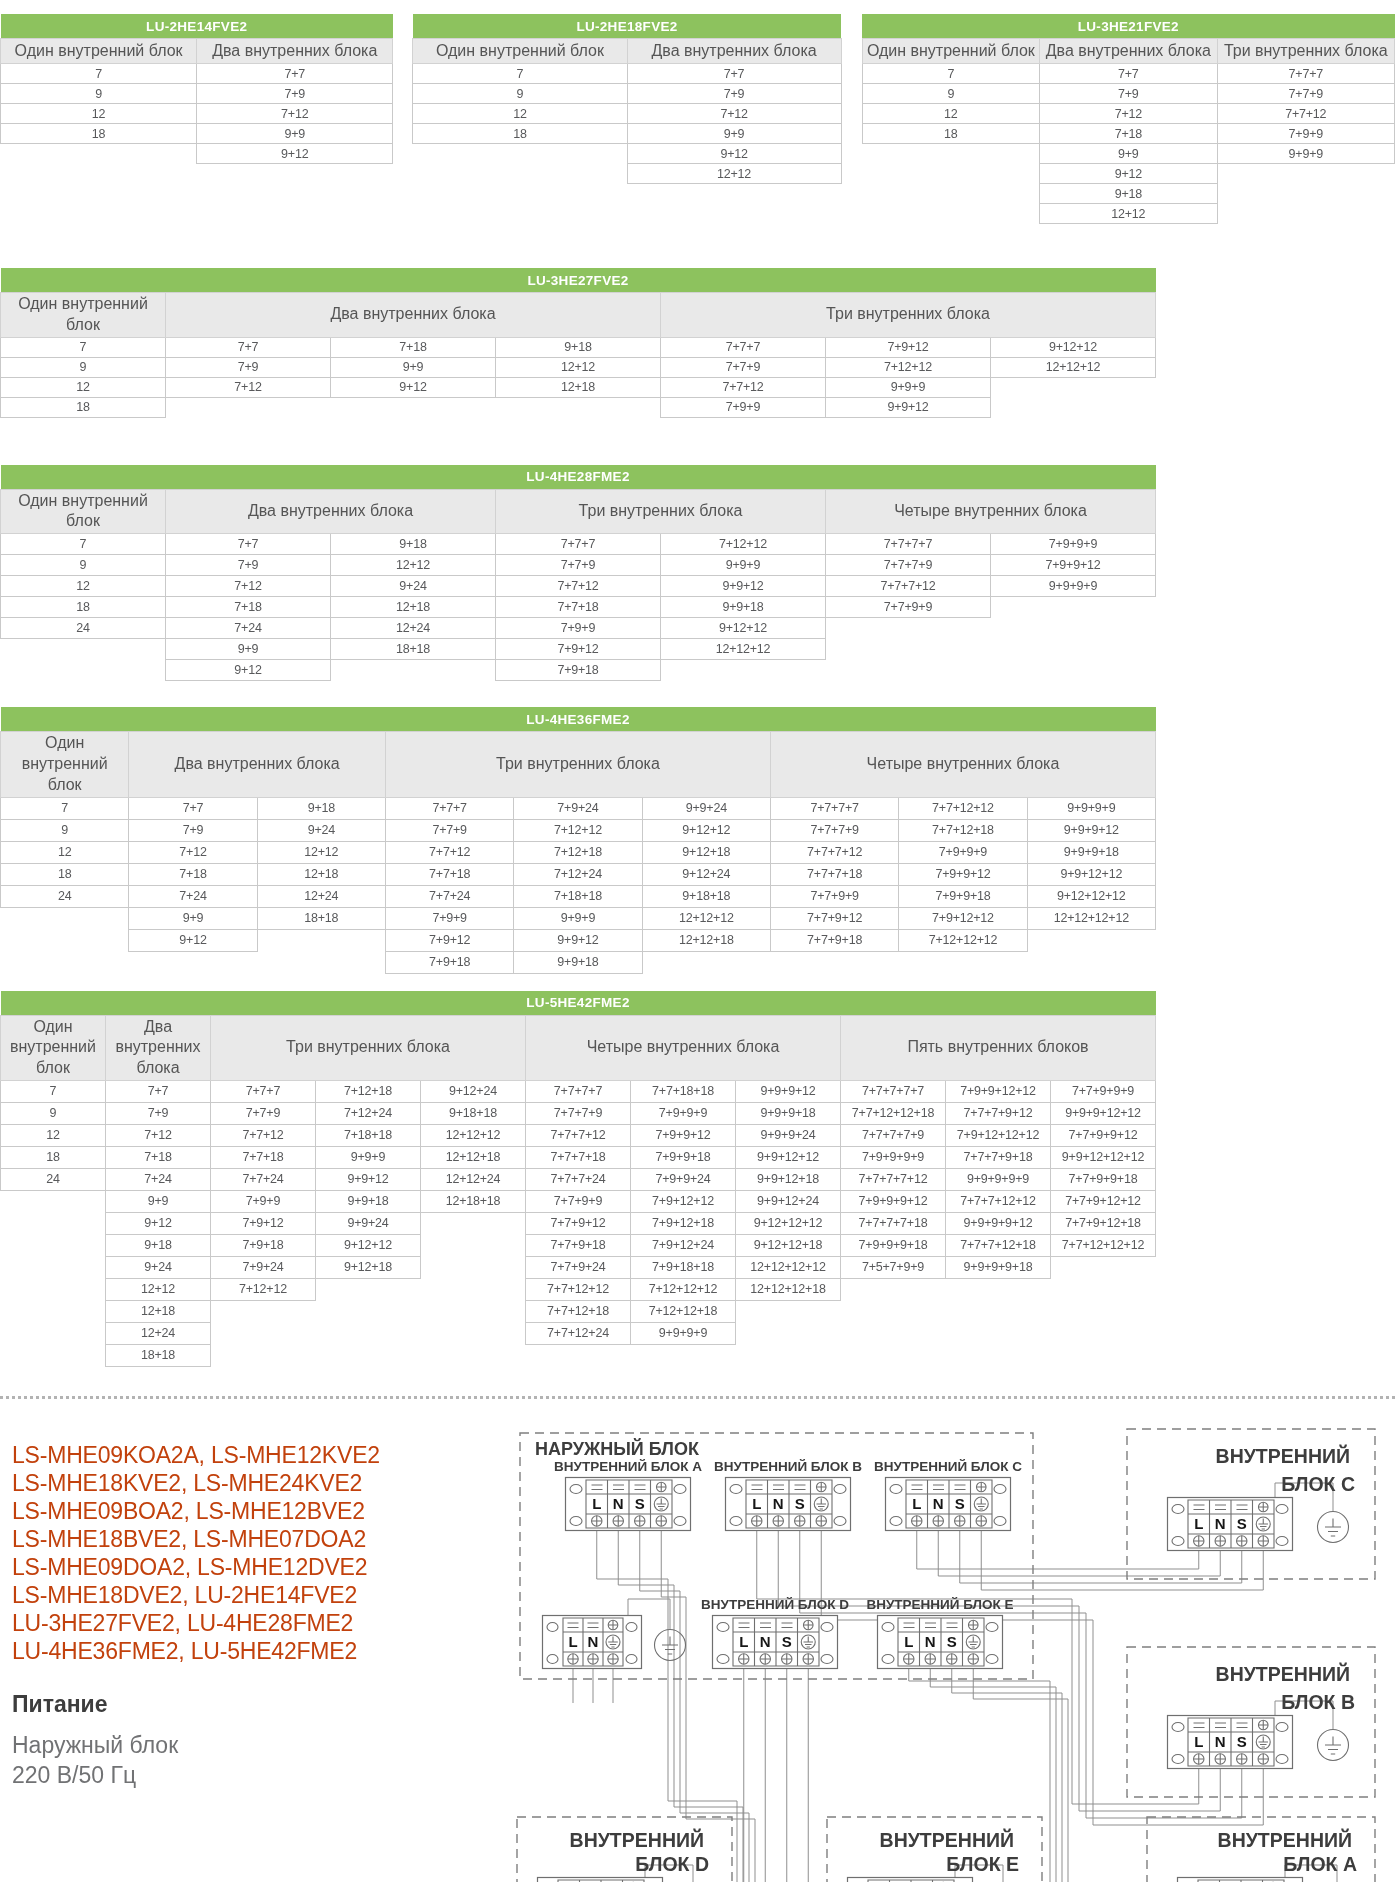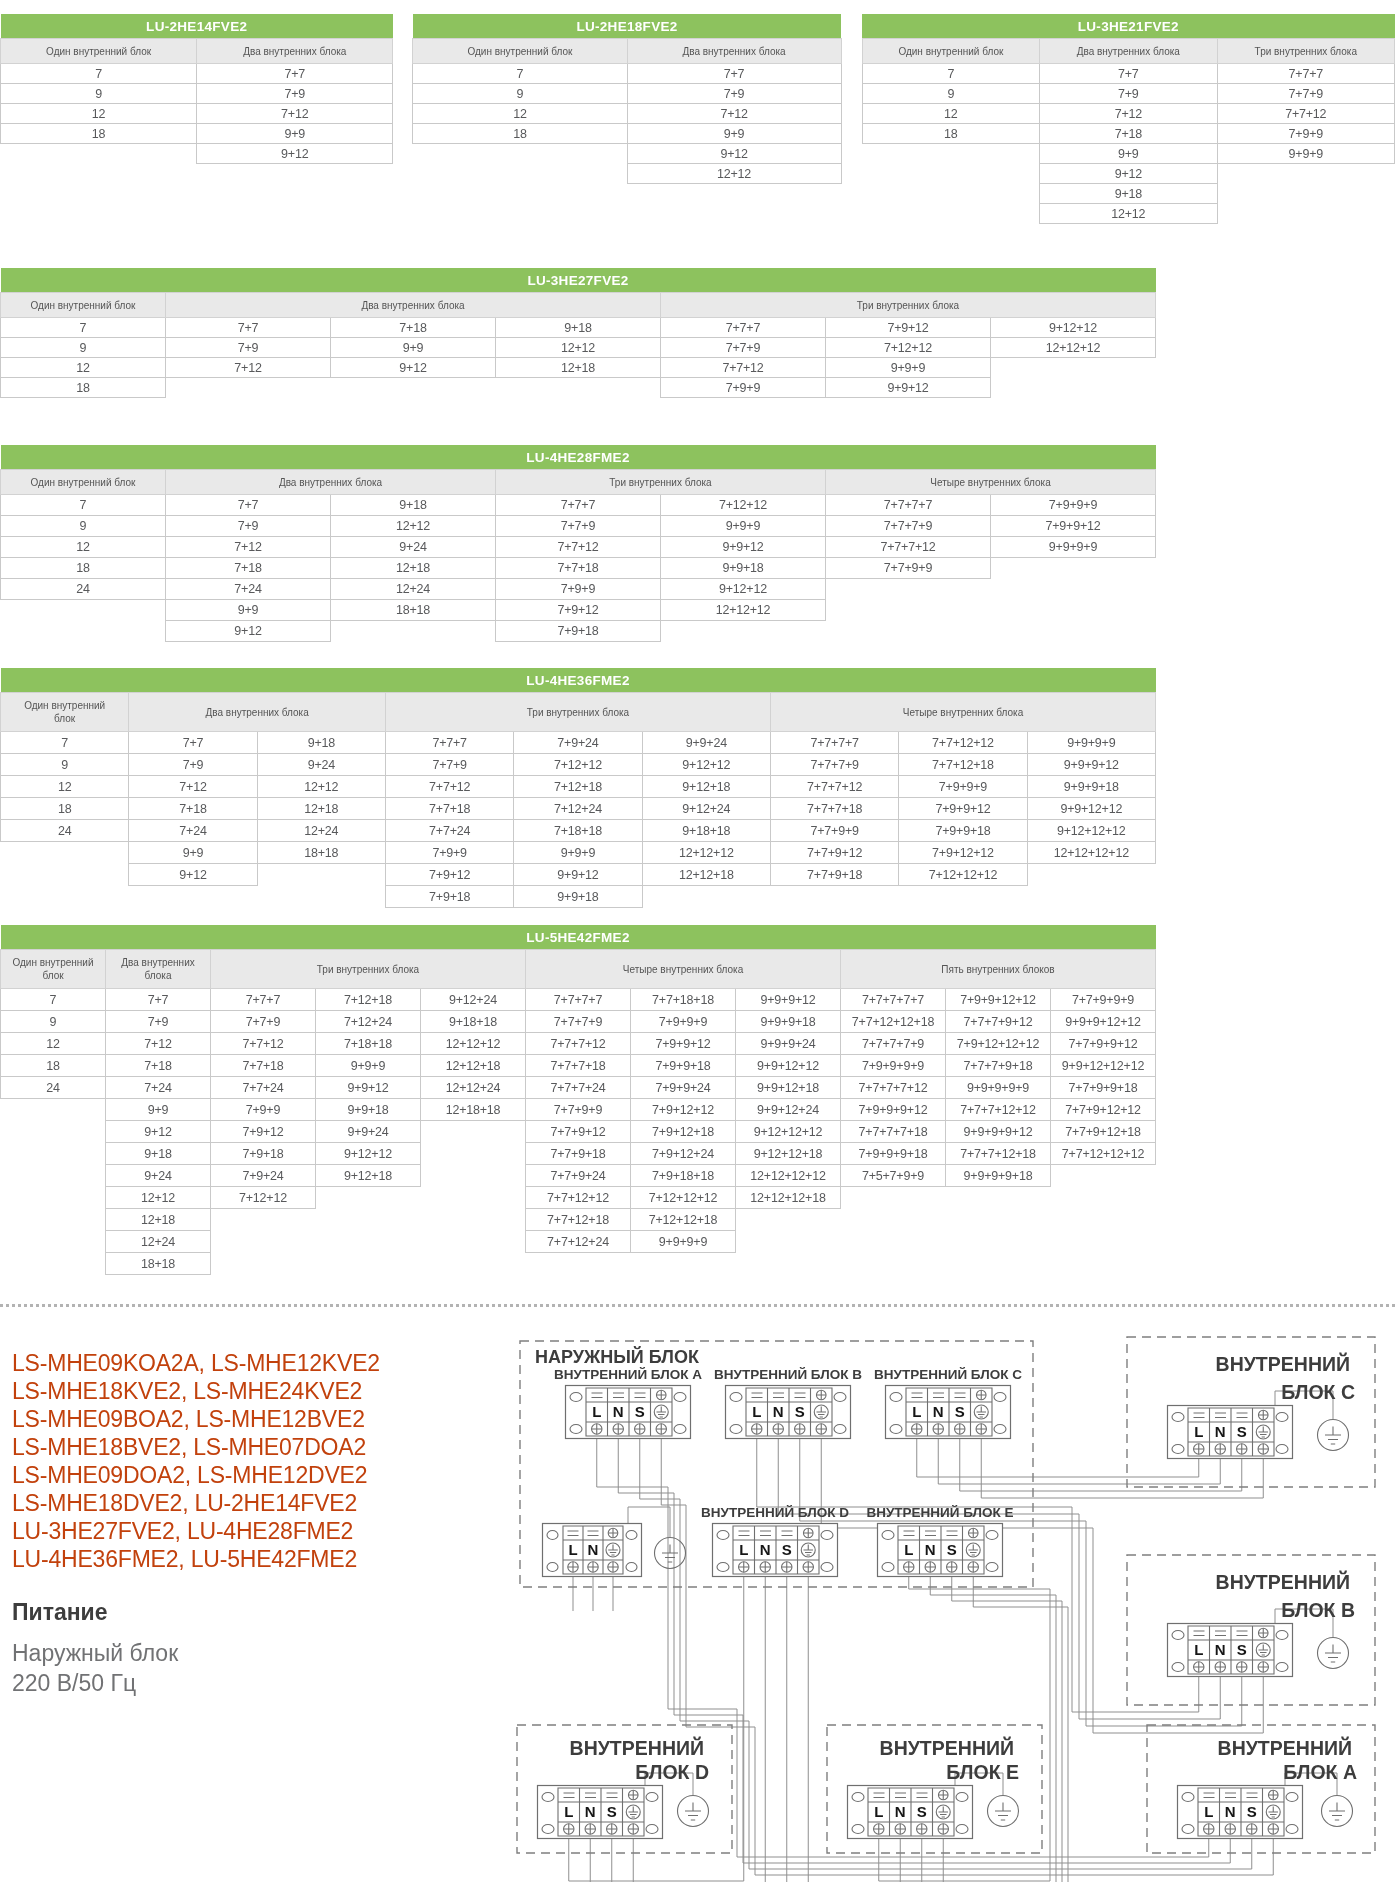--- a/index.html
+++ b/index.html
@@ -11,21 +11,21 @@
   .t2 { width:466px; margin-left:19px; }
   .t3 { width:579px; margin-left:20px; }
   .full { width:1156px; }
   .t4 { margin-top:44px; }
   .t5 { margin-top:47px; }
   .t6 { margin-top:26px; }
   .t7 { margin-top:17px; }
 
   th.ttl { background:var(--header-green,#8dc25e); color:#fff; font-size:13.5px; font-weight:700;
            height:22px; letter-spacing:.3px; }
-  th.grp { background:var(--subheader-bg,#e9e9e9); color:#555; font-weight:400; font-size:10px;
+  th.grp { background:var(--subheader-bg,#e9e9e9); color:#555; font-weight:400; font-size:16px;
            height:22px; border:1px solid #d2d2d2; white-space:pre-line; line-height:1.3; padding:1px 2px; }
   .t6 th.grp, .t7 th.grp { height:36px; }
   td.c { border:1px solid #c9c9c9; color:var(--cell-text,#58595b); font-size:12.5px; text-align:center;
          height:19px; padding:0 2px; letter-spacing:-.2px; white-space:nowrap; overflow:hidden; }
   .t5 td.c { height:20px; }
   .t6 td.c, .t7 td.c { height:21px; }
   td.empty { border:none; background:#fff; }
 
   .dotted-sep { margin-top:29px; border-top:3px dotted #b3b3b3; height:0; }
 

